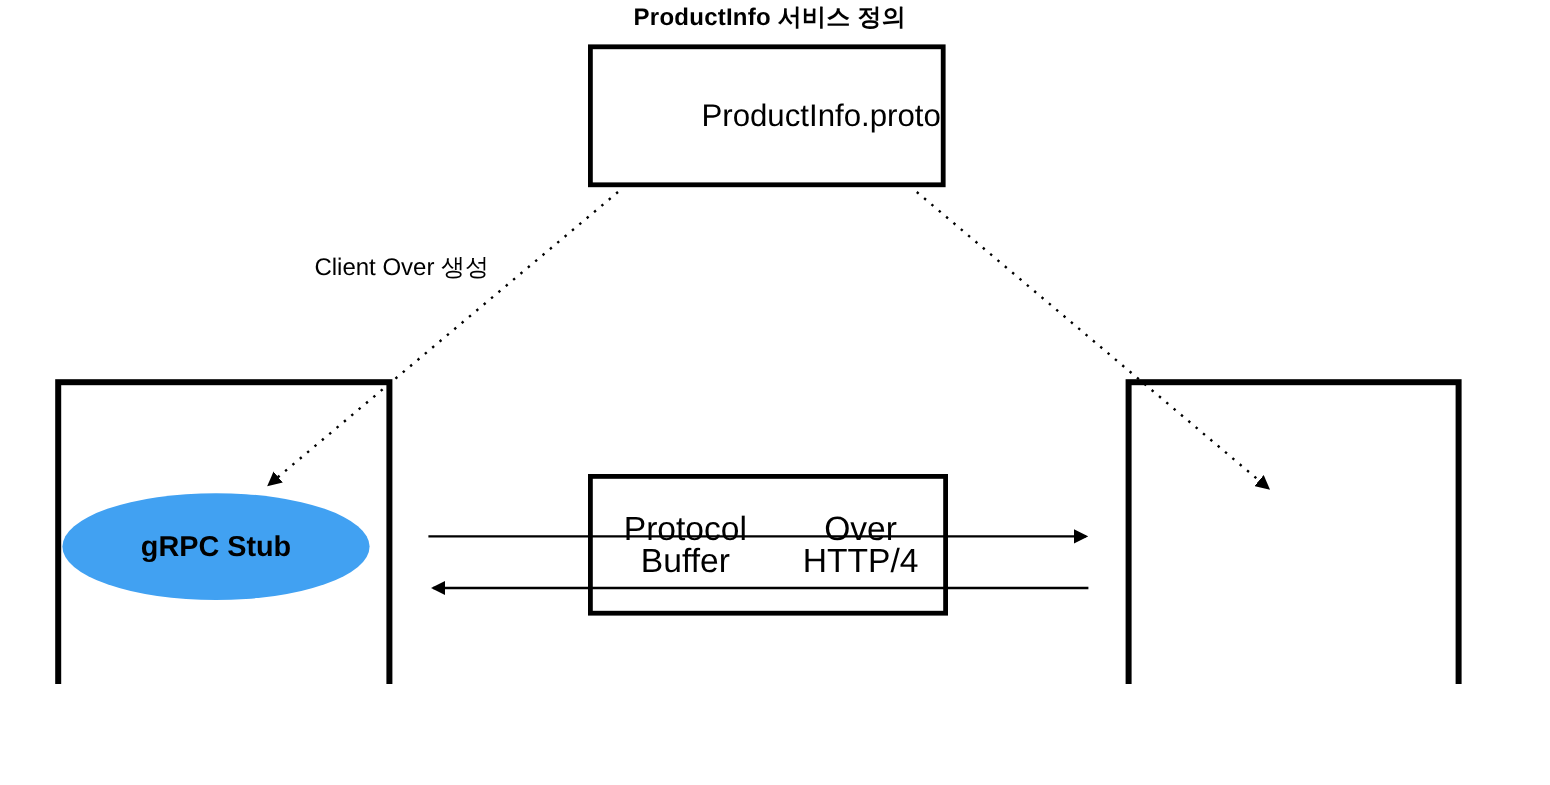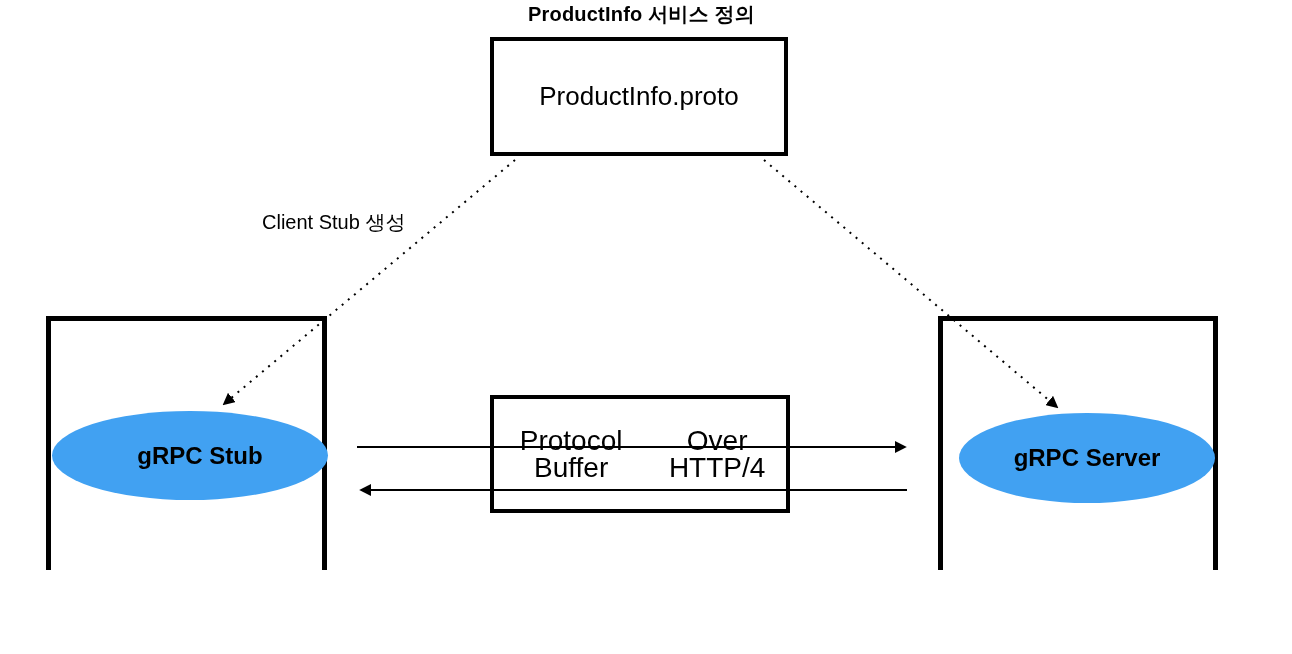--- a/index.html
+++ b/index.html
@@ -27,21 +27,21 @@
     white-space: nowrap;
     letter-spacing: 0.2px;
   }
   .box {
     position: absolute;
     box-sizing: border-box;
     border: 4px solid #000;
     background: transparent;
     display: flex;
     align-items: center;
-    justify-content: center;
+    justify-content: flex-end;
     text-align: center;
   }
   .proto-box {
     left: 490px;
     top: 37px;
     width: 298px;
     height: 119px;
     font-size: 26px;
   }
   .client-box {
@@ -78,21 +78,21 @@
     position: absolute;
     border-radius: 50%;
     background: var(--node-fill, #41A1F2);
     display: flex;
     align-items: center;
     justify-content: center;
     font-size: 24px;
     font-weight: 700;
     text-align: center;
   }
-  .stub-ellipse   { left: 52px;  top: 411px; width: 256px; height: 89px; padding-left: 20px; }
+  .stub-ellipse   { left: 52px;  top: 411px; width: 256px; height: 89px; }
   .server-ellipse { left: 959px; top: 413px; width: 256px; height: 90px; }
   svg.connector-layer {
     position: absolute;
     left: 0;
     top: 0;
     width: 1292px;
     height: 654px;
     pointer-events: none;
   }
 </style>
@@ -100,34 +100,31 @@
 <body style="background: rgb(255, 255, 255);">
 
 <div class="canvas">
 
   <div class="diagram-title">ProductInfo 서비스 정의</div>
 
   <div class="box proto-box">
     <span>ProductInfo.proto</span>
   </div>
 
-  <div class="edge-label client-gen-label">Client Stub 생성</div>
+  <div class="edge-label client-gen-label">Client Over 생성</div>
 
 
   <div class="box client-box"></div>
 
   <div class="box server-box"></div>
 
   <div class="node-ellipse stub-ellipse">
     <span>gRPC Stub</span>
   </div>
 
-  <div class="node-ellipse server-ellipse">
-    <span>gRPC Server</span>
-  </div>
 
   <div class="box transport-box">
     <div>Protocol Buffer</div>
     <div>Over HTTP/4</div>
   </div>
 
   <svg class="connector-layer" viewBox="0 0 1292 654" xmlns="http://www.w3.org/2000/svg">
     <defs>
       <marker id="ah" viewBox="0 0 10 10" refX="8.5" refY="5" markerWidth="6" markerHeight="6" orient="auto-start-reverse">
         <path d="M 0 0 L 10 5 L 0 10 z" fill="#000000"></path>

